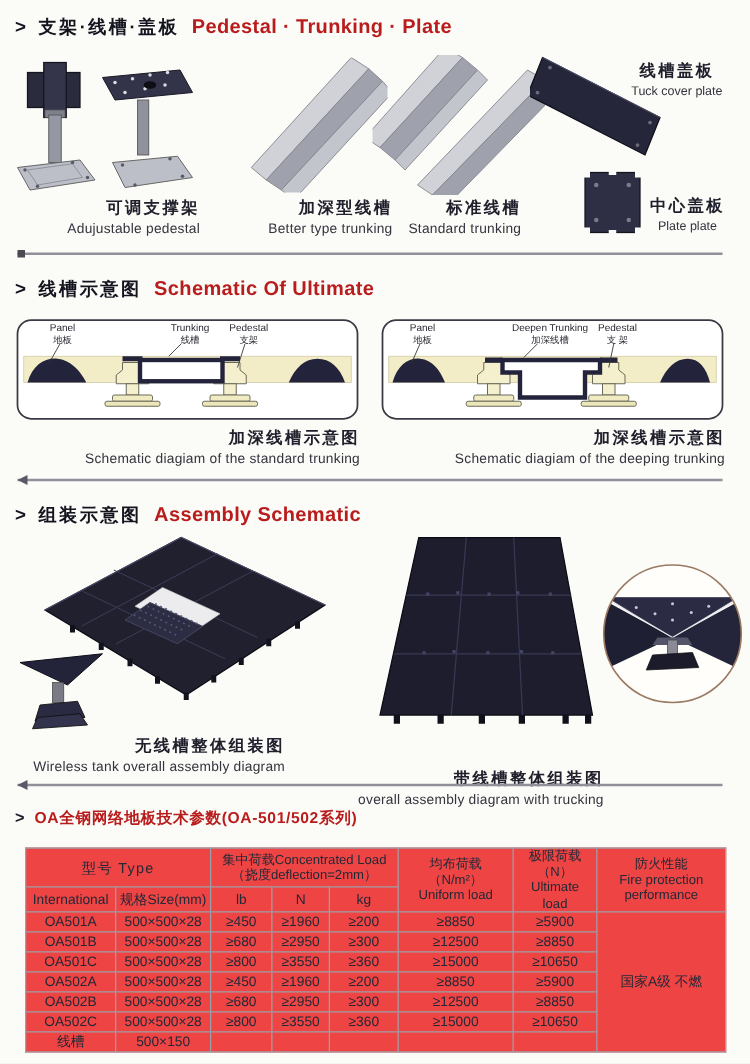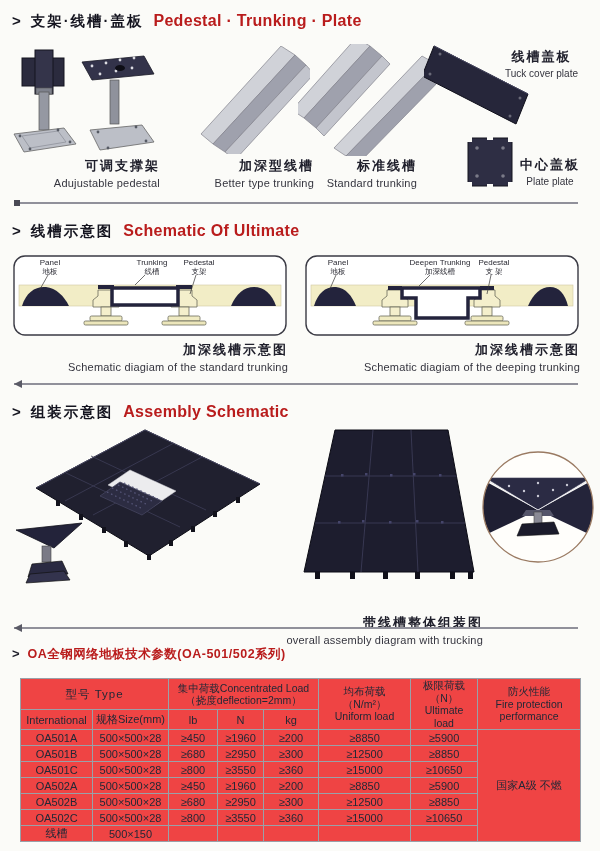--- a/index.html
+++ b/index.html
@@ -236,20 +236,24 @@
     <rect x="139" y="128" width="4" height="6" fill="#12121c"></rect>
     <rect x="161" y="114" width="4" height="6" fill="#12121c"></rect>
       <rect x="183" y="100" width="4" height="6" fill="#12121c"></rect>
     <rect x="205" y="85" width="4" height="6" fill="#12121c"></rect>
       <rect x="228" y="71" width="4" height="6" fill="#12121c"></rect>
     <polygon points="8,104 74,97 46,122" fill="#23233a" stroke="#0e0e18" stroke-width="0.8"></polygon>
     <rect x="34" y="120" width="9" height="16" fill="#7a7a86" stroke="#444" stroke-width="0.6"></rect>
     <polygon points="24,138 54,135 60,148 20,151" fill="#2a2a42" stroke="#111" stroke-width="0.7"></polygon>
     <polygon points="22,148 56,145 62,154 18,157" fill="#33334d" stroke="#111" stroke-width="0.7"></polygon>
   </svg>
+  <div class="caption" style="left:18px;top:588px;width:210px;">
+    <div class="zh">无线槽整体组装图</div>
+    <div class="en">Wireless tank overall assembly diagram</div>
+  </div>
 
   <svg style="left:295px;top:424px;" width="300" height="166" viewBox="0 0 300 166">
     <defs>
       <clipPath id="det-clip">
           <circle cx="243" cy="83" r="55"></circle>
         </clipPath>
     </defs>
     <polygon points="40,6 153,6 179,148 9,148" fill="#1d1d2e" stroke="#0b0b14" stroke-width="1"></polygon>
     <line x1="78" y1="6" x2="66" y2="148" stroke="#383852" stroke-width="1"></line>
     <line x1="116" y1="6" x2="123" y2="148" stroke="#383852" stroke-width="1"></line>

